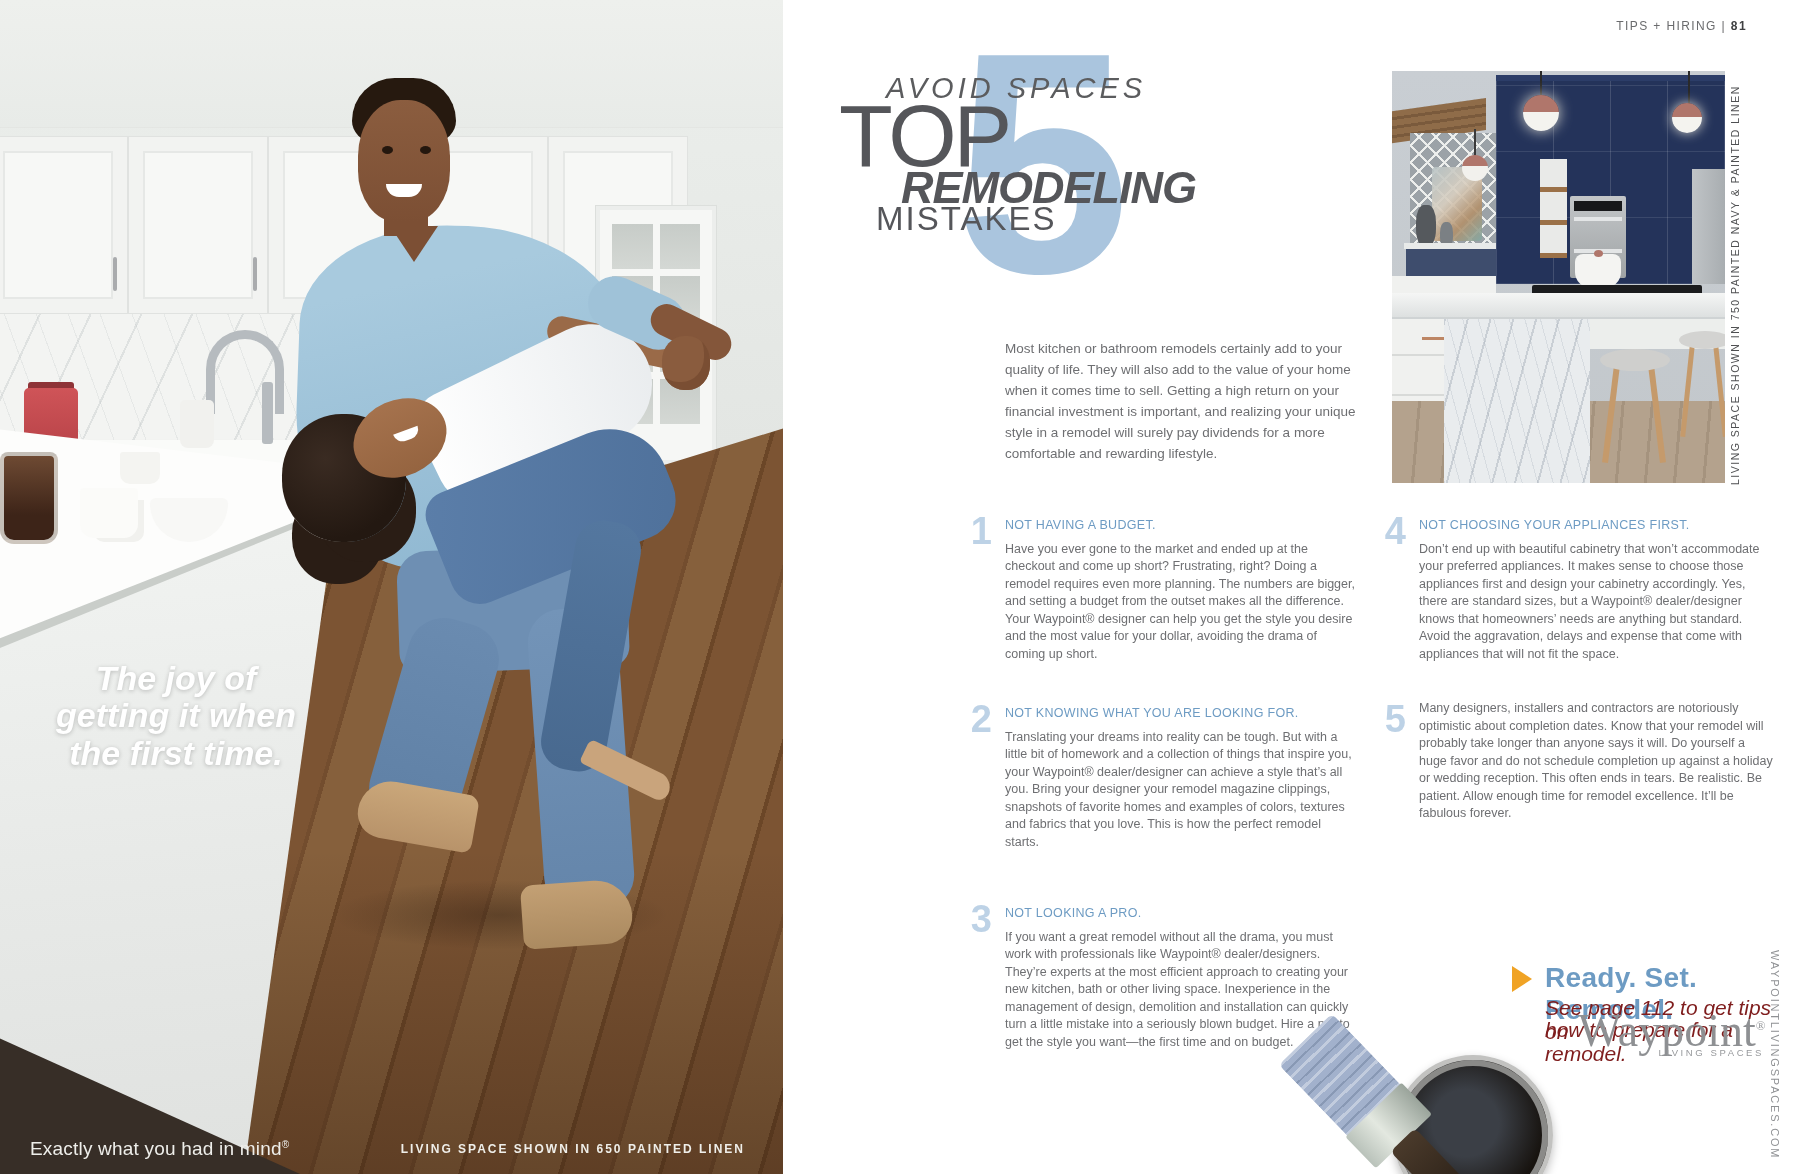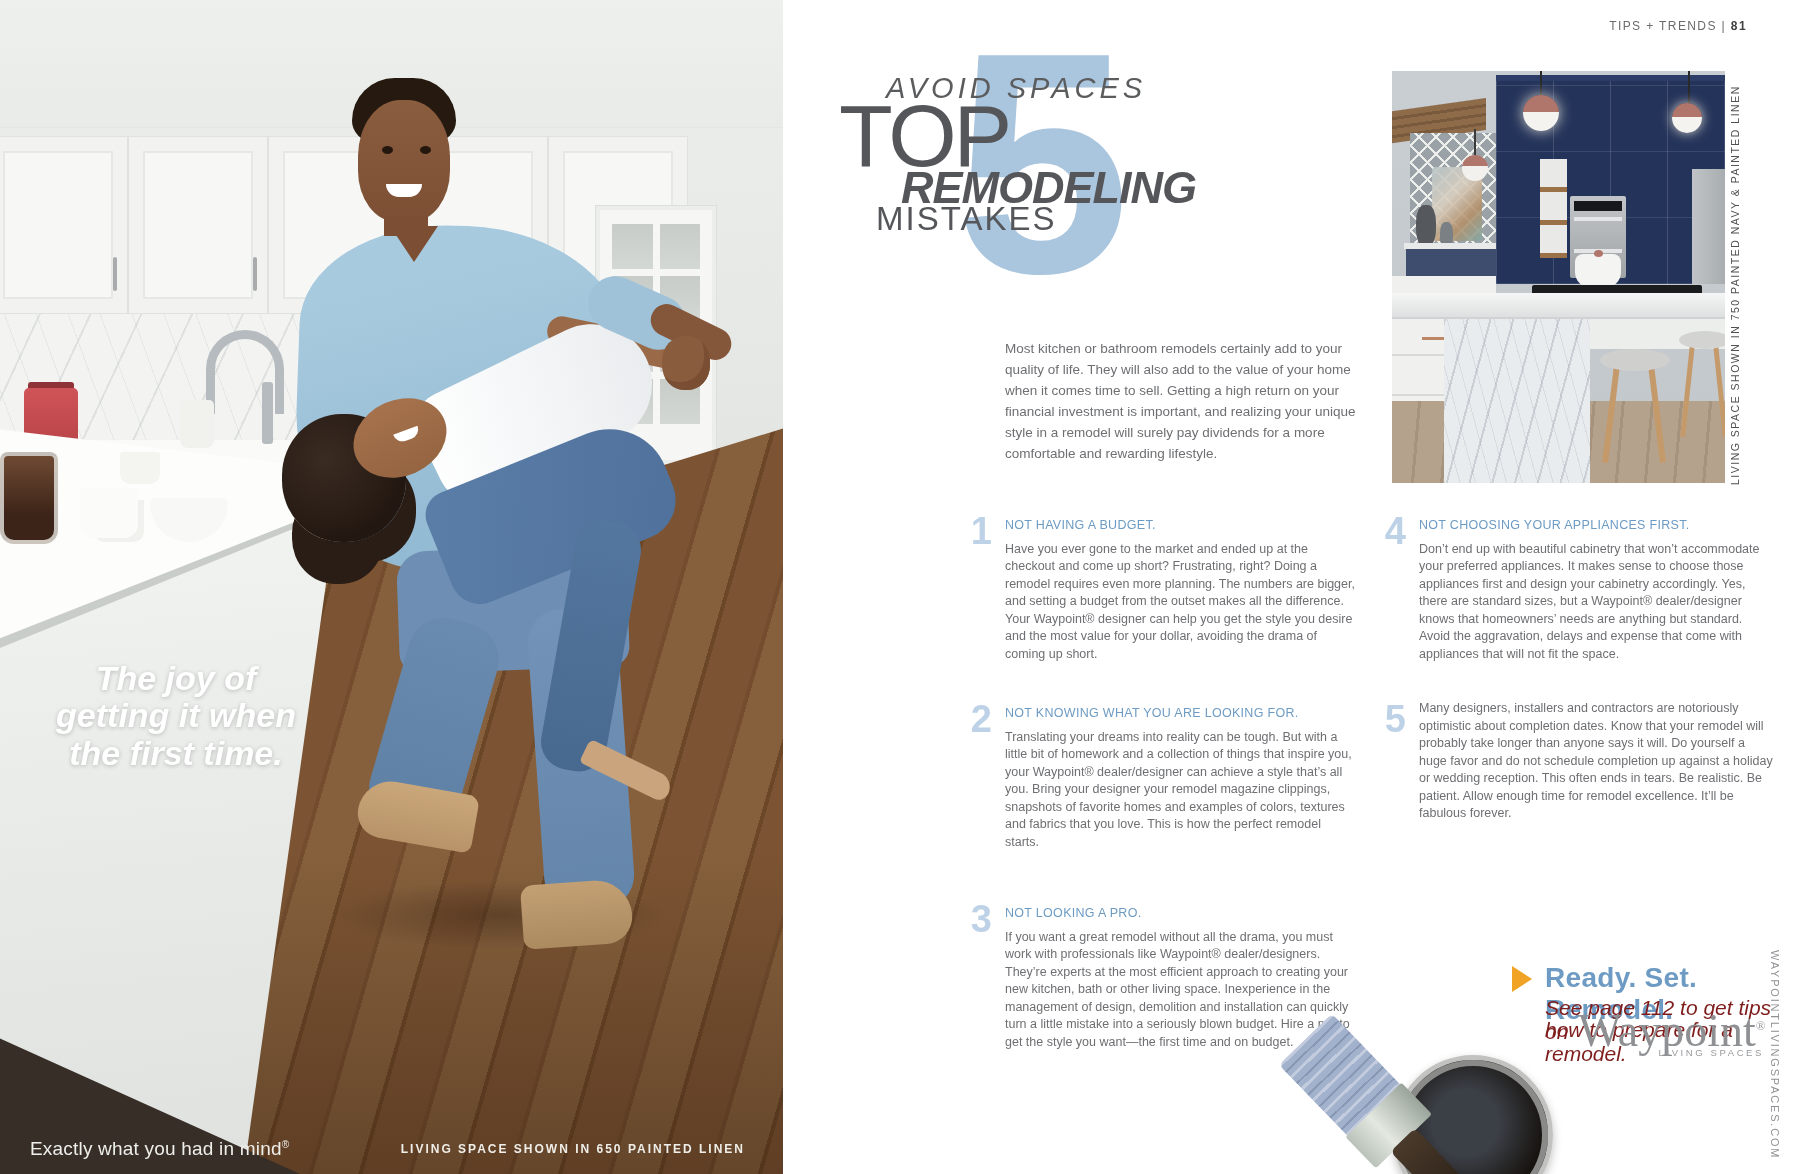--- a/index.html
+++ b/index.html
@@ -267,21 +267,21 @@
       <div>The joy of</div>
       <div>getting it when</div>
       <div>the first time.</div>
     </div>
     <div class="abs brand-line"><span>Exactly what you had in mind</span><sup>®</sup></div>
     <div class="abs caption-left">LIVING SPACE SHOWN IN 650 PAINTED LINEN</div>
   </div>
 
   <div class="right-page">
     <div class="r header-line">
-      <span>TIPS + TRENDS</span>
+      <span>TIPS + HIRING</span>
       <span>|</span>
       <span class="pg">81</span>
     </div>
 
     <div class="r big-five">5</div>
     <div class="r kicker">AVOID SPACES</div>
     <div class="r title-top">TOP</div>
     <div class="r title-remodeling">REMODELING</div>
     <div class="r title-mistakes">MISTAKES</div>
 

